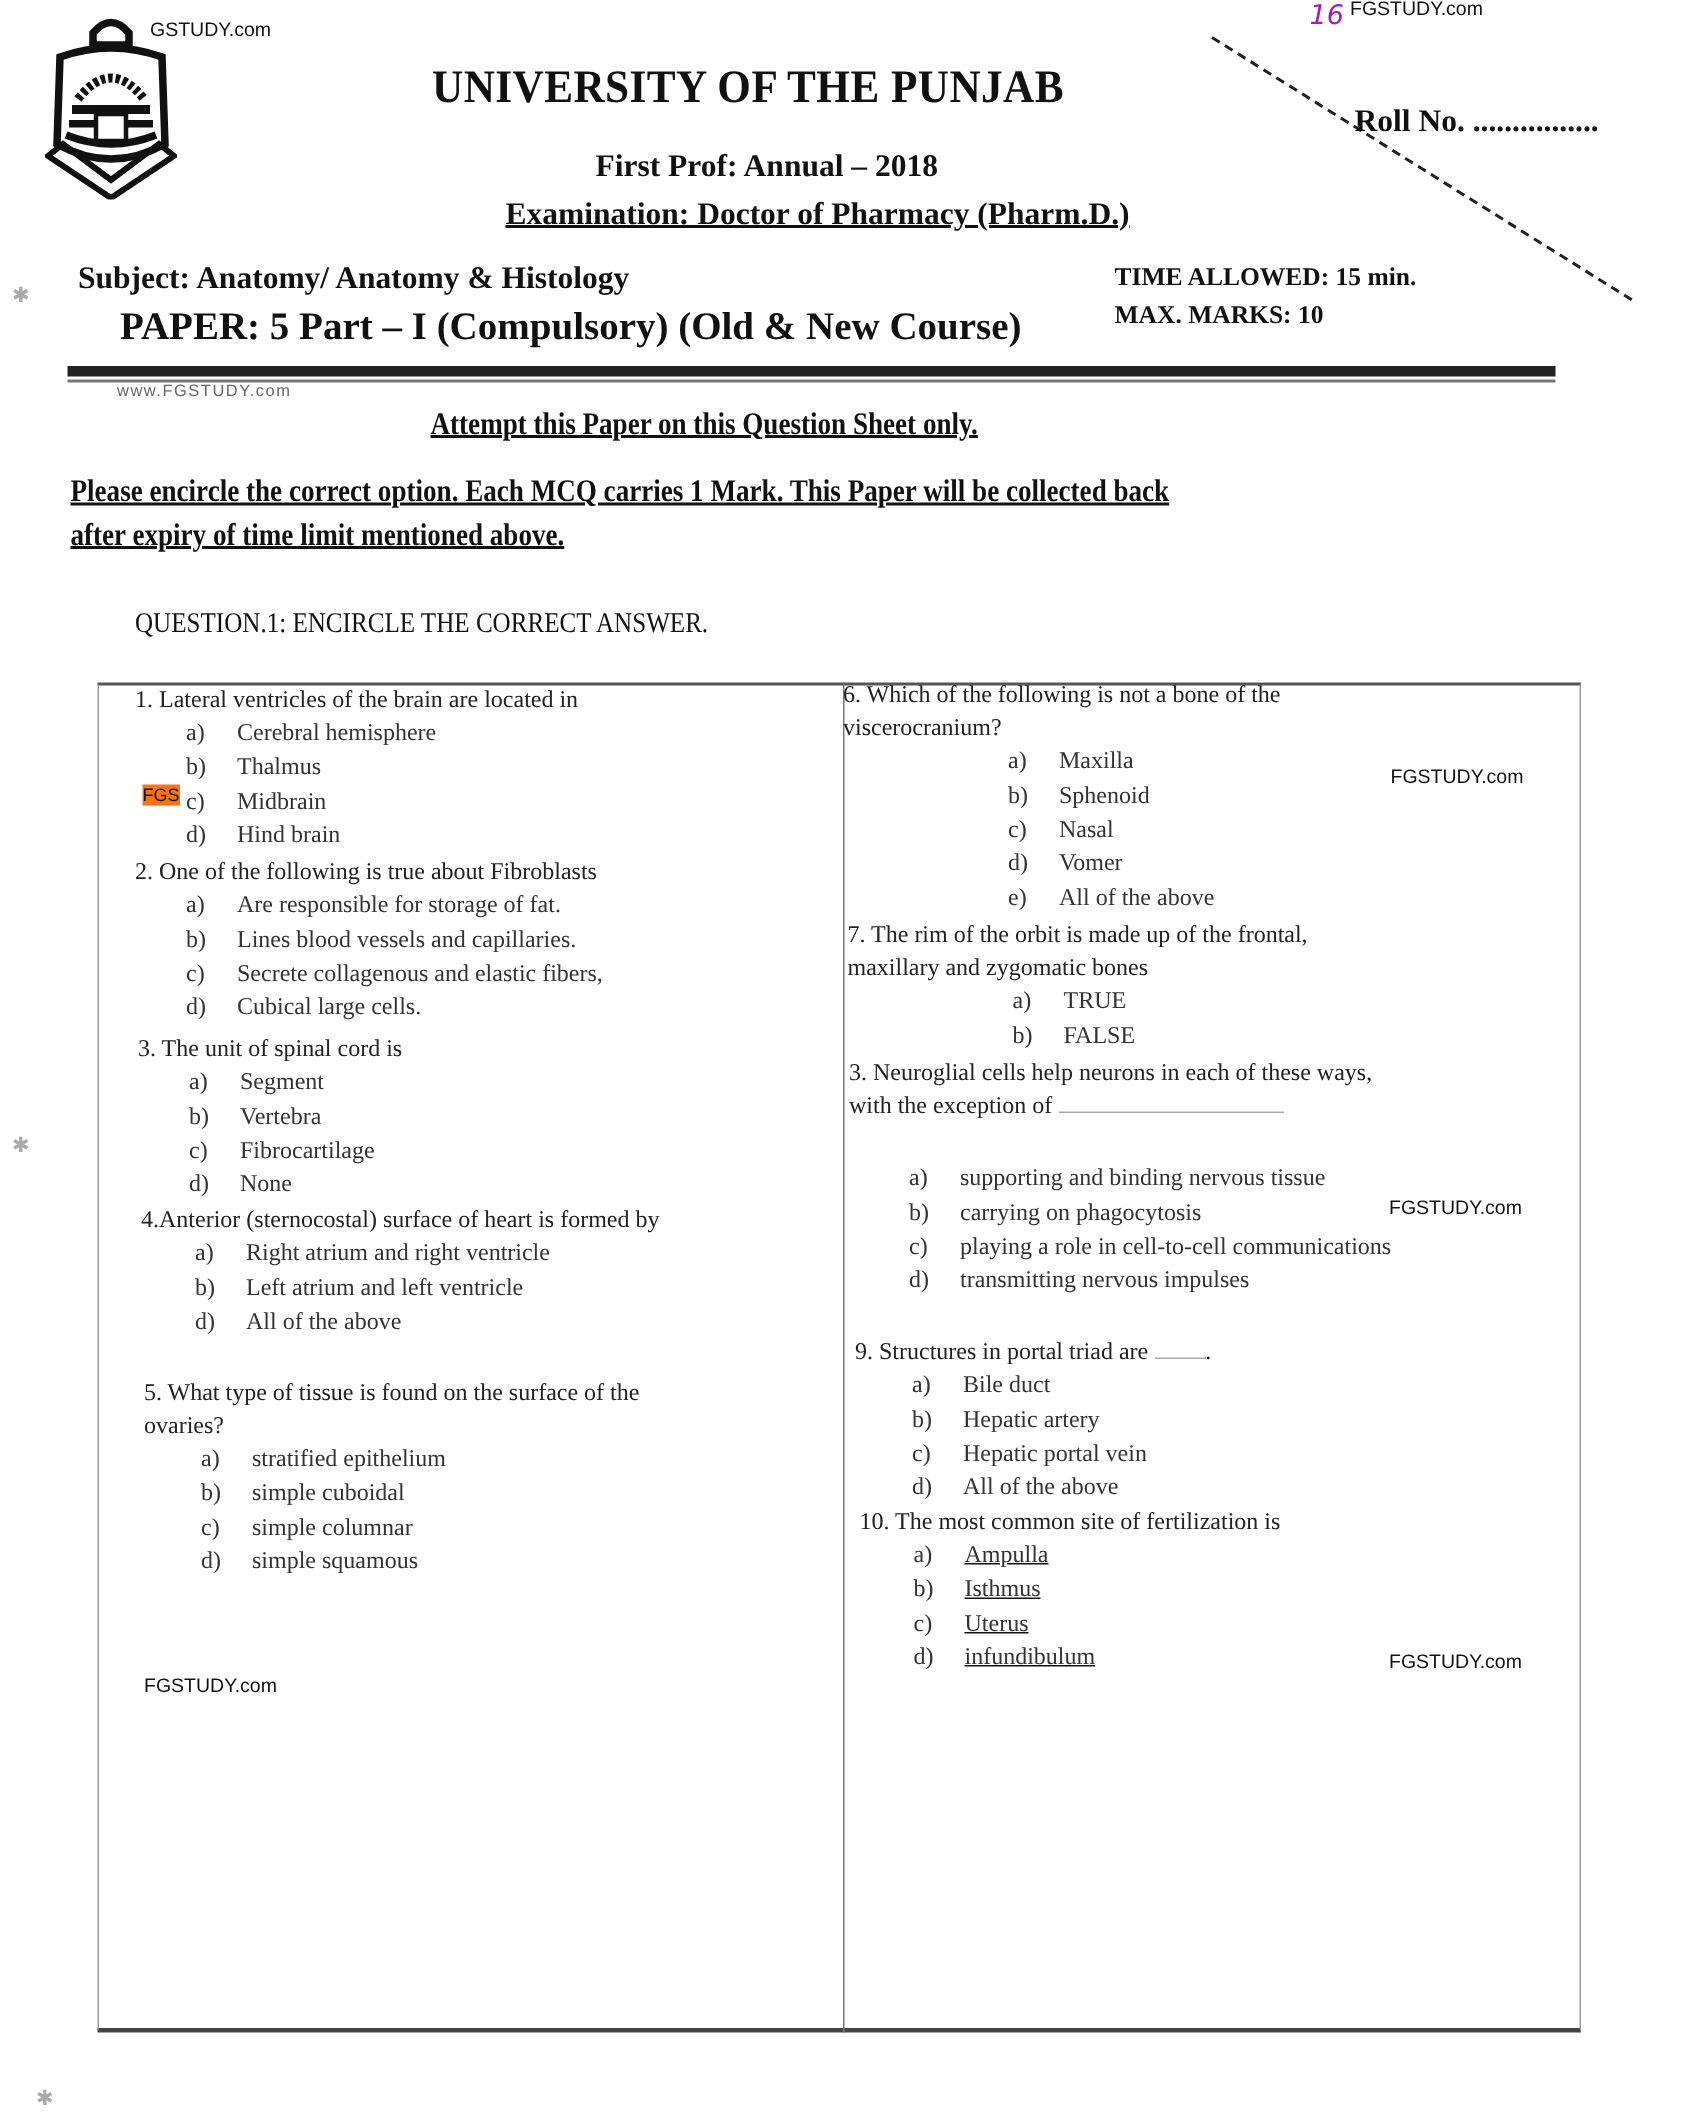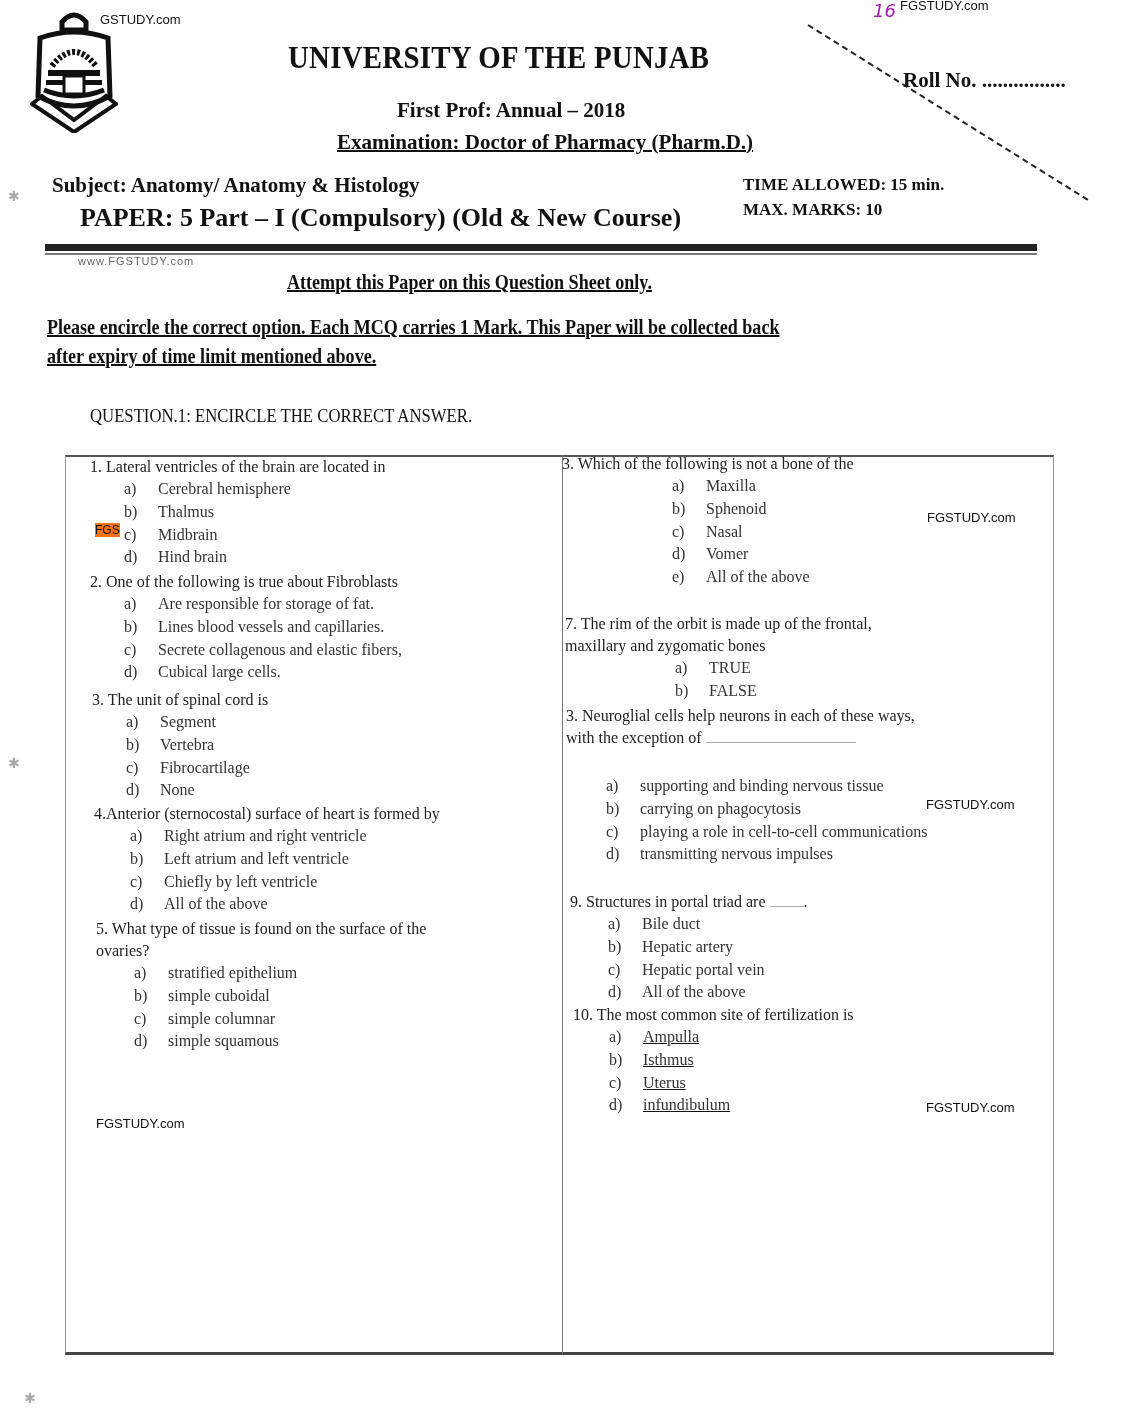--- a/index.html
+++ b/index.html
@@ -101,39 +101,39 @@
     <div class="opt"><span class="l">c)</span><span>Fibrocartilage</span></div>
     <div class="opt"><span class="l">d)</span><span>None</span></div>
   </div>
 </div>
 
 <div class="abs" style="left:94px; top:803px;">
   <div class="q">4.Anterior (sternocostal) surface  of heart is formed by</div>
   <div style="padding-left:36px;">
     <div class="opt"><span class="l">a)</span><span>Right atrium and right ventricle</span></div>
     <div class="opt"><span class="l">b)</span><span>Left atrium and left ventricle</span></div>
-    <div class="opt"><span class="l">c)</span><span>Chiefly by left ventricle</span></div>
     <div class="opt"><span class="l">d)</span><span>All of the above</span></div>
   </div>
 </div>
 
 <div class="abs" style="left:96px; top:918px;">
   <div class="q">5. What type of tissue is found on the surface of the</div>
   <div class="q">ovaries?</div>
   <div style="padding-left:38px;">
     <div class="opt"><span class="l">a)</span><span>stratified epithelium</span></div>
     <div class="opt"><span class="l">b)</span><span>simple cuboidal</span></div>
     <div class="opt"><span class="l">c)</span><span>simple columnar</span></div>
     <div class="opt"><span class="l">d)</span><span>simple squamous</span></div>
   </div>
 </div>
 <div class="abs wm" style="left:96px; top:1116px;">FGSTUDY.com</div>
 
 <div class="abs" style="left:562px; top:453px;">
-  <div class="q">3. Which of the following is not a bone of the</div>
+  <div class="q">6. Which of the following is not a bone of the</div>
+  <div class="q">viscerocranium?</div>
   <div style="padding-left:110px;">
     <div class="opt"><span class="l">a)</span><span>Maxilla</span></div>
     <div class="opt"><span class="l">b)</span><span>Sphenoid</span></div>
     <div class="opt"><span class="l">c)</span><span>Nasal</span></div>
     <div class="opt"><span class="l">d)</span><span>Vomer</span></div>
     <div class="opt"><span class="l">e)</span><span>All of the above</span></div>
   </div>
 </div>
 <div class="abs wm" style="left:927px; top:510px;">FGSTUDY.com</div>
 

